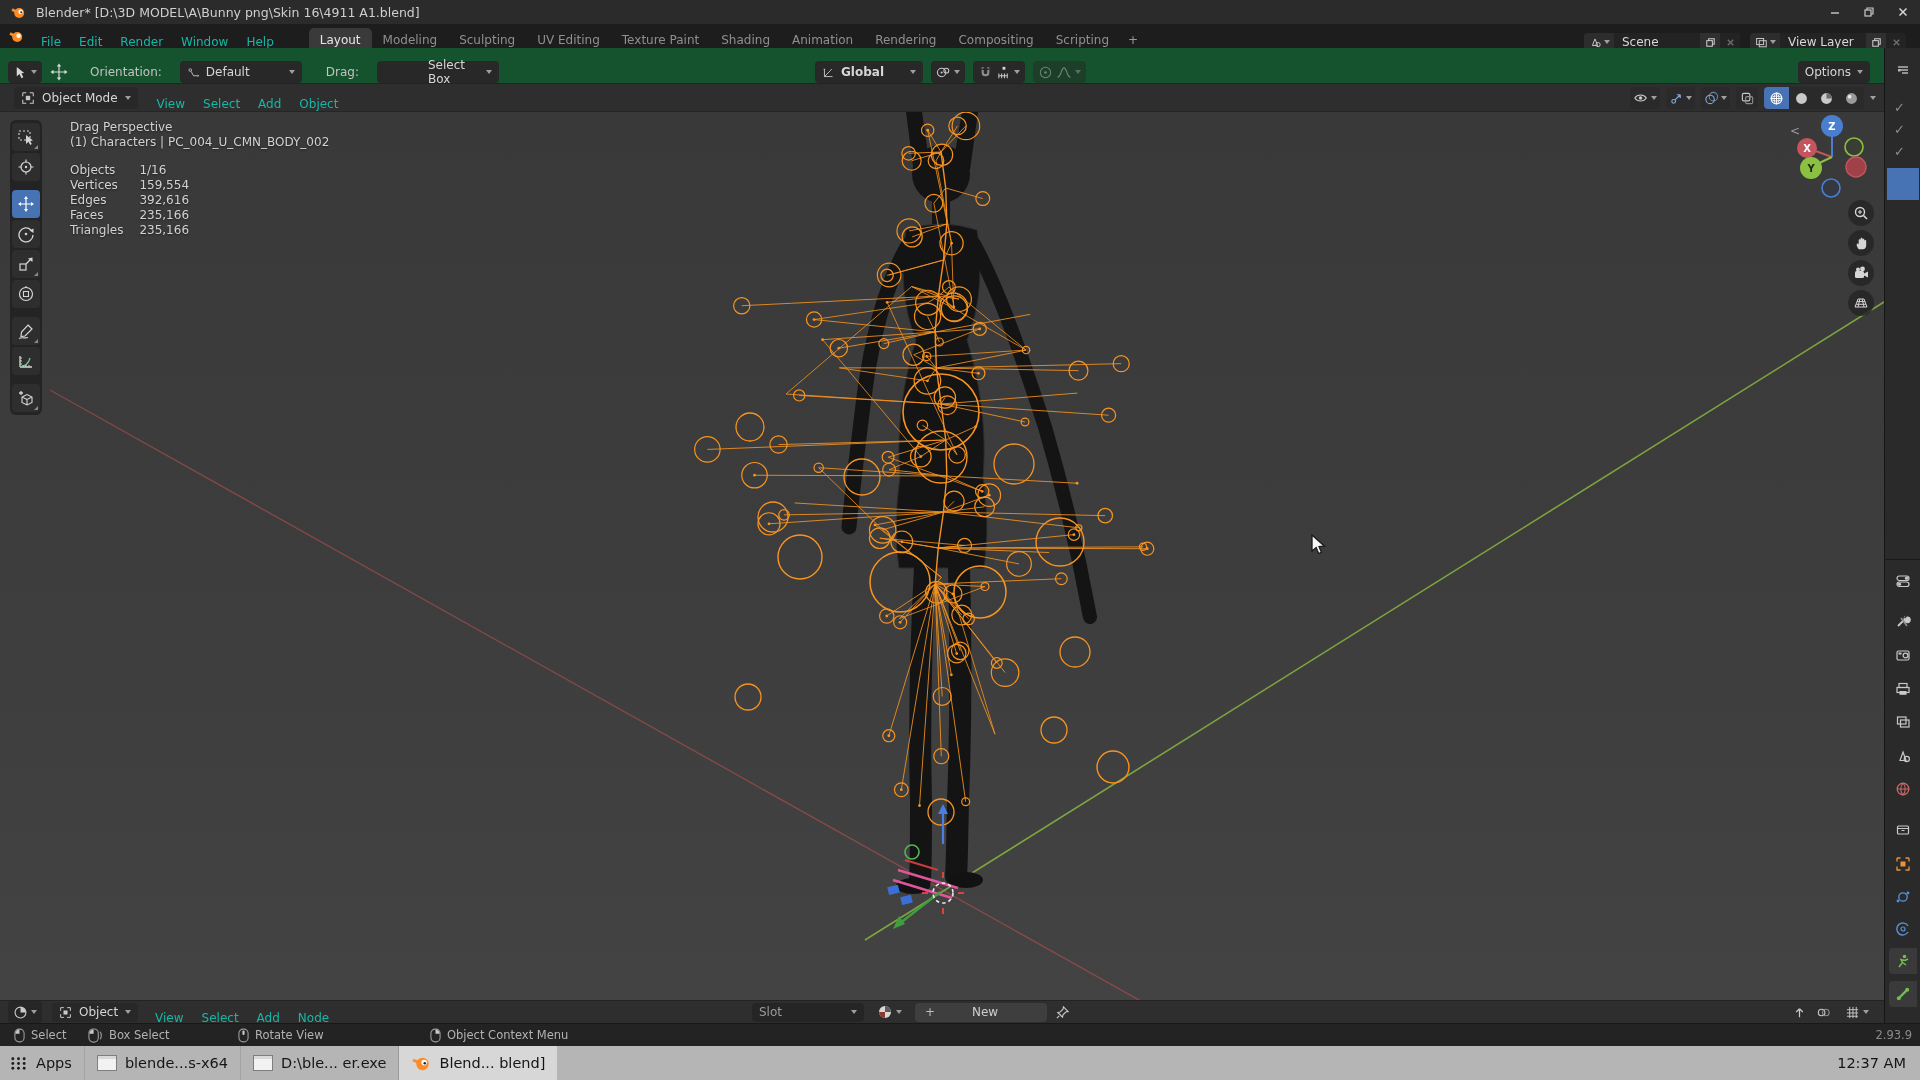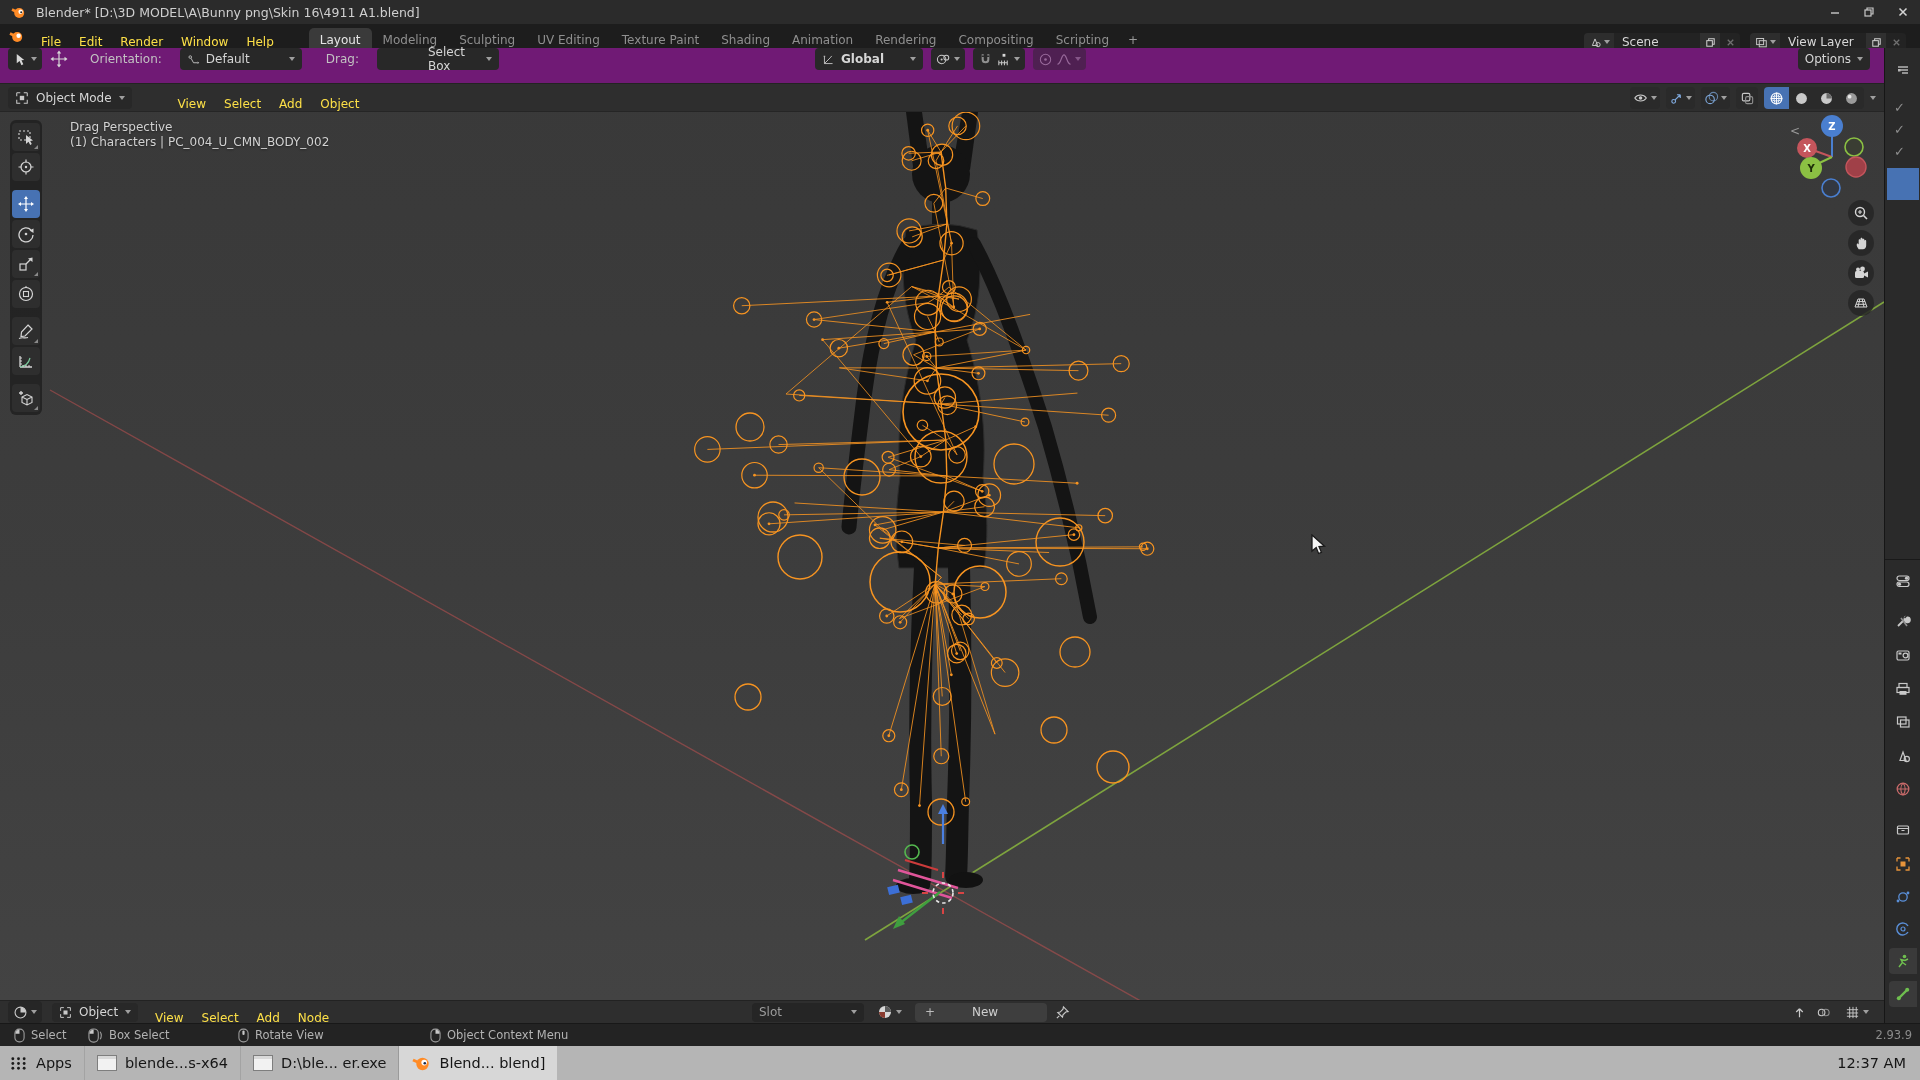--- a/index.html
+++ b/index.html
@@ -9,46 +9,46 @@
 
   
   .titlebar { position:absolute; left:0; top:0; width:1920px; height:24px; background:#2b2b2b; display:flex; align-items:center; padding-left:10px; gap:10px; }
   .titlebar .title { color:#cfcfcf; font-size:12.5px; }
   .wincontrols { position:absolute; right:0; top:0; height:24px; display:flex; }
   .winbtn { width:34px; height:24px; display:flex; align-items:center; justify-content:center; }
 
   
   .menurow { position:absolute; left:0; top:24px; width:1920px; height:24px; background:#1d1d1d; display:flex; align-items:center; padding-left:8px; }
   .menus { display:flex; align-items:center; margin-left:8px; }
-  .menu-item { padding:0 9px; height:24px; line-height:24px; color:#fde047; cursor:default;margin-top:12px; }
+  .menu-item { padding:0 9px; height:24px; line-height:24px; color:#14b8a6; cursor:default;margin-top:12px; }
   .tabs { display:flex; align-items:flex-end; height:32px; margin-left:26px; }
   .tab { padding:0 11px; height:24px; line-height:24px; color:#8f8f8f; border-radius:5px 5px 0 0; }
   .tab.active { background:#3a3a3a; color:#e6e6e6; }
   .tab.addtab { color:#9a9a9a; padding:0 8px; }
   .topright { position:absolute; right:14px; top:0; height:36px; display:flex; align-items:center; gap:10px; }
   .selector { display:flex; align-items:center; height:19px; background:#232323; border-radius:4px; }
   .selector .iconbox { display:flex; align-items:center; gap:2px; background:#2d2d2d; border-radius:4px 0 0 4px; height:19px; padding:0 4px; }
   .selector .val { padding:0 8px; width:86px; color:#d8d8d8; }
   .selector .mini { width:20px; height:19px; display:flex; align-items:center; justify-content:center; background:#303030; }
   .selector .mini.last { border-radius:0 4px 4px 0; background:#232323; }
 
   
-  .toolrow { position:absolute; left:0; top:48px; width:1884px; height:36px; background:#701a75; border-bottom:1px solid #232323; display:flex; align-items:flex-start; }
+  .toolrow { position:absolute; left:0; top:48px; width:1884px; height:36px; background:#14532d; border-bottom:1px solid #232323; display:flex; align-items:flex-end; }
   .dd { display:flex; align-items:center; gap:6px; background:#282828; border-radius:4px; height:22px; padding:0 7px; color:#d6d6d6; }
   .lbl { color:#c2c2c2; }
   .caret { width:0; height:0; border-left:3.5px solid transparent; border-right:3.5px solid transparent; border-top:4.5px solid #9f9f9f; }
   .toolrow .grp { display:flex; align-items:center; gap:8px; }
   .tr-center { position:absolute; left:815px; display:flex; align-items:center; gap:8px; }
   .tr-right { position:absolute; right:14px; display:flex; align-items:center; gap:8px; }
   .iconbtn { display:flex; align-items:center; justify-content:center; background:#282828; border-radius:4px; height:22px; padding:0 5px; gap:3px; }
   .dim { opacity:.45; }
 
   
   .viewport { position:absolute; left:0; top:84px; width:1884px; height:916px; background:linear-gradient(180deg,#393939 0%,#3d3d3d 55%,#434343 100%); overflow:hidden; }
-  .vp-header { position:absolute; left:0; top:0; width:100%; height:28px; background:#2e2e2e; border-bottom:1px solid #252525; display:flex; align-items:center; padding:0 8px; z-index:30;gap:27px; }
+  .vp-header { position:absolute; left:0; top:0; width:100%; height:28px; background:#2e2e2e; border-bottom:1px solid #252525; display:flex; align-items:center; padding:0 14px; z-index:30; }
   .vp-header .menus { margin-left:10px; }
   .vp-right { position:absolute; right:8px; top:3px; display:flex; align-items:center; gap:6px; }
   .tglbtn { height:22px; min-width:22px; display:flex; align-items:center; justify-content:center; border-radius:4px; background:#2a2a2a; padding:0 3px; gap:2px; }
   .shadegrp { display:flex; background:#2a2a2a; border-radius:4px; overflow:hidden; }
   .shadegrp .seg { width:25px; height:22px; display:flex; align-items:center; justify-content:center; }
   .seg.active { background:#4772b3; }
   .scene-svg { position:absolute; left:0; top:28px; width:1884px; height:888px; }
 
   
   .stats { position:absolute; left:70px; top:36px; z-index:20; line-height:15px; color:#d2d2d2; text-shadow:0 1px 2px rgba(0,0,0,.45); }
@@ -657,20 +657,44 @@
 
       <g>
         <circle cx="943" cy="781" r="10" fill="none" stroke="#e8e8e8" stroke-width="1.6" stroke-dasharray="3.5 3"></circle>
         <path d="M943,766 V760 M943,796 V802 M928,781 H922 M958,781 H964" stroke="#d84444" stroke-width="2"></path>
       </g>
     </svg>
 
     <div class="stats">
       <div class="hdr">Drag Perspective</div>
       <div class="hdr">(1) Characters | PC_004_U_CMN_BODY_002</div>
+      <table>
+        <tbody>
+            <tr>
+              <td>Objects</td>
+              <td class="v">1/16</td>
+            </tr>
+        <tr>
+              <td>Vertices</td>
+              <td class="v">159,554</td>
+            </tr>
+        <tr>
+              <td>Edges</td>
+              <td class="v">392,616</td>
+            </tr>
+        <tr>
+              <td>Faces</td>
+              <td class="v">235,166</td>
+            </tr>
+        <tr>
+              <td>Triangles</td>
+              <td class="v">235,166</td>
+            </tr>
+      </tbody>
+        </table>
     </div>
 
     <div class="ltoolbar">
       <div class="tool">
         <svg class="ic" width="18" height="18" viewBox="0 0 18 18">
             <rect x="2" y="3" width="11" height="9" fill="none" stroke="#d5d5d5" stroke-width="1.1" stroke-dasharray="2 2"></rect>
             <path d="M9,7 L9,16 L11.5,13.8 L13.2,17 L14.8,16 L13.2,13 L16,12.6 Z" fill="#d5d5d5"></path>
           </svg>
         <span class="tri"></span>
       </div>

